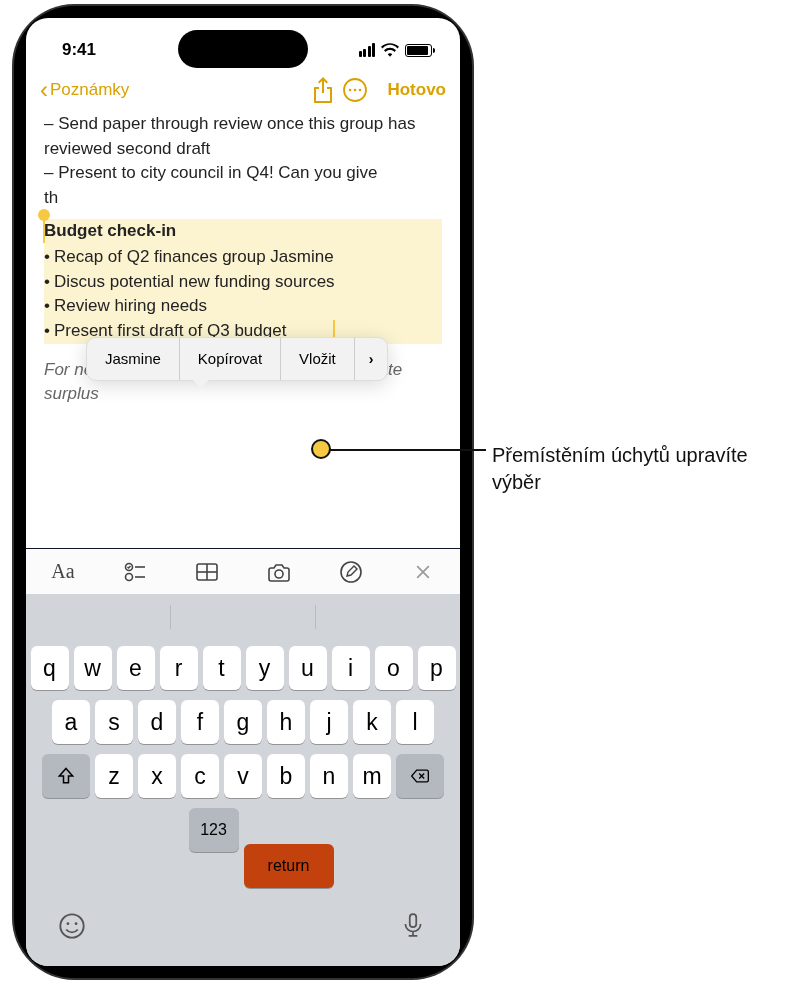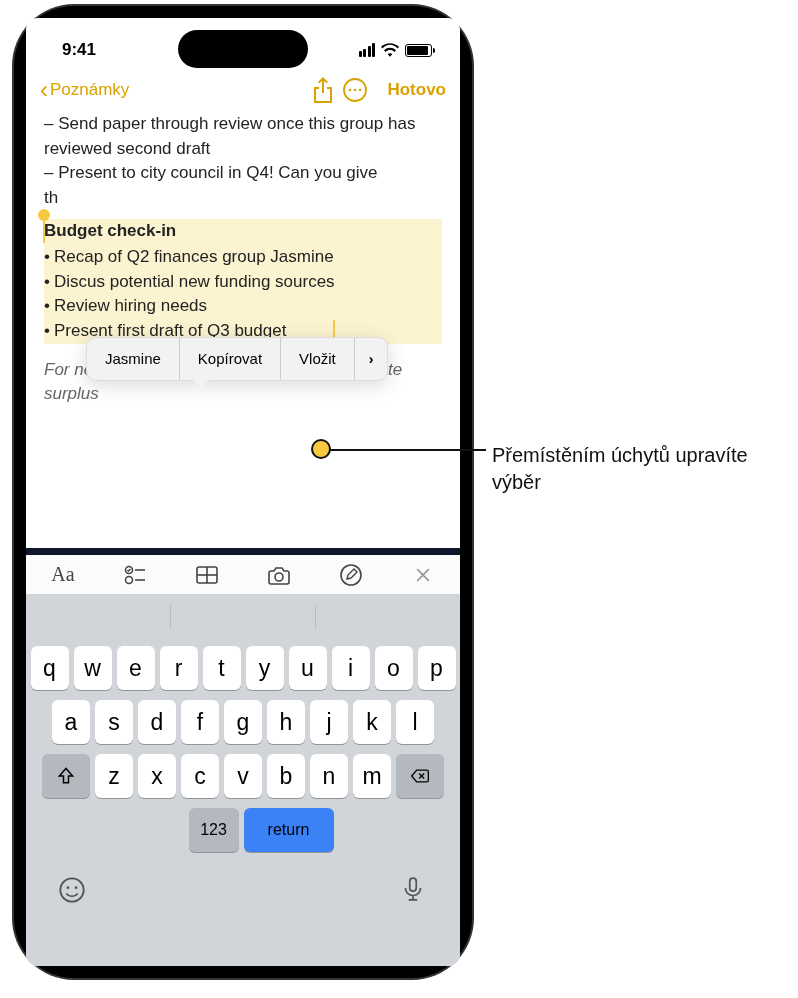--- a/index.html
+++ b/index.html
@@ -13,21 +13,21 @@
   height: 972px;
   background: #000;
   border-radius: 60px;
   padding: 12px;
   box-shadow: 0 0 0 2px #333;
 }
 .phone-screen {
   width: 100%;
   height: 100%;
   background: #fff;
-  border-radius: 12px;
+  border-radius: 22px;
   overflow: hidden;
   position: relative;
 }
 .dynamic-island {
   position: absolute;
   top: 12px;
   left: 50%;
   transform: translateX(-50%);
   width: 130px;
   height: 38px;
@@ -131,21 +131,21 @@
 }
 .ctx-item:last-of-type { border-right: none; }
 .ctx-more { padding: 0 14px; font-size: 14px; font-weight: 700; }
 
 .format-bar {
   position: absolute;
   bottom: 372px;
   left: 0; right: 0;
   height: 46px;
   background: #fbfbfb;
-  border-top: 7px solid #0f172a;
+  border-top: 1px solid #0f172a;
   display: flex;
   align-items: center;
   justify-content: space-between;
   padding: 0 24px;
 }
 .fmt-icon { width: 26px; height: 26px; color: #444; display: flex; align-items: center; justify-content: center; }
 .fmt-icon.close { color: #999; }
 
 .suggestion-bar {
   position: absolute;
@@ -180,21 +180,21 @@
   color: #000;
   flex: 1;
   max-width: 38px;
 }
 .kb-row.r2 { padding: 0 20px; }
 .key.special { background: #b4b9c0; max-width: 48px; }
 .key.shift svg, .key.backspace svg { width: 20px; height: 20px; }
 .kb-row.r4 { gap: 5px; padding-left: 36px; }
 .key.num { background: #b4b9c0; max-width: 50px; font-size: 16px; }
 .key.space { max-width: none; flex: 1; font-size: 16px; }
-.key.return { background: #3b82f6; max-width: 90px; font-size: 16px; }
+.key.return { background: #c2410c; max-width: 90px; font-size: 16px; margin-top: 36px; }
 .kb-bottom { display: flex; justify-content: space-between; padding: 14px 28px 20px; }
 .kb-bottom-icon { width: 28px; height: 28px; color: #555; }
 
 .callout {
   position: absolute;
   left: 492px;
   top: 430px;
   font-size: 20px;
   line-height: 1.35;
   color: #111;

